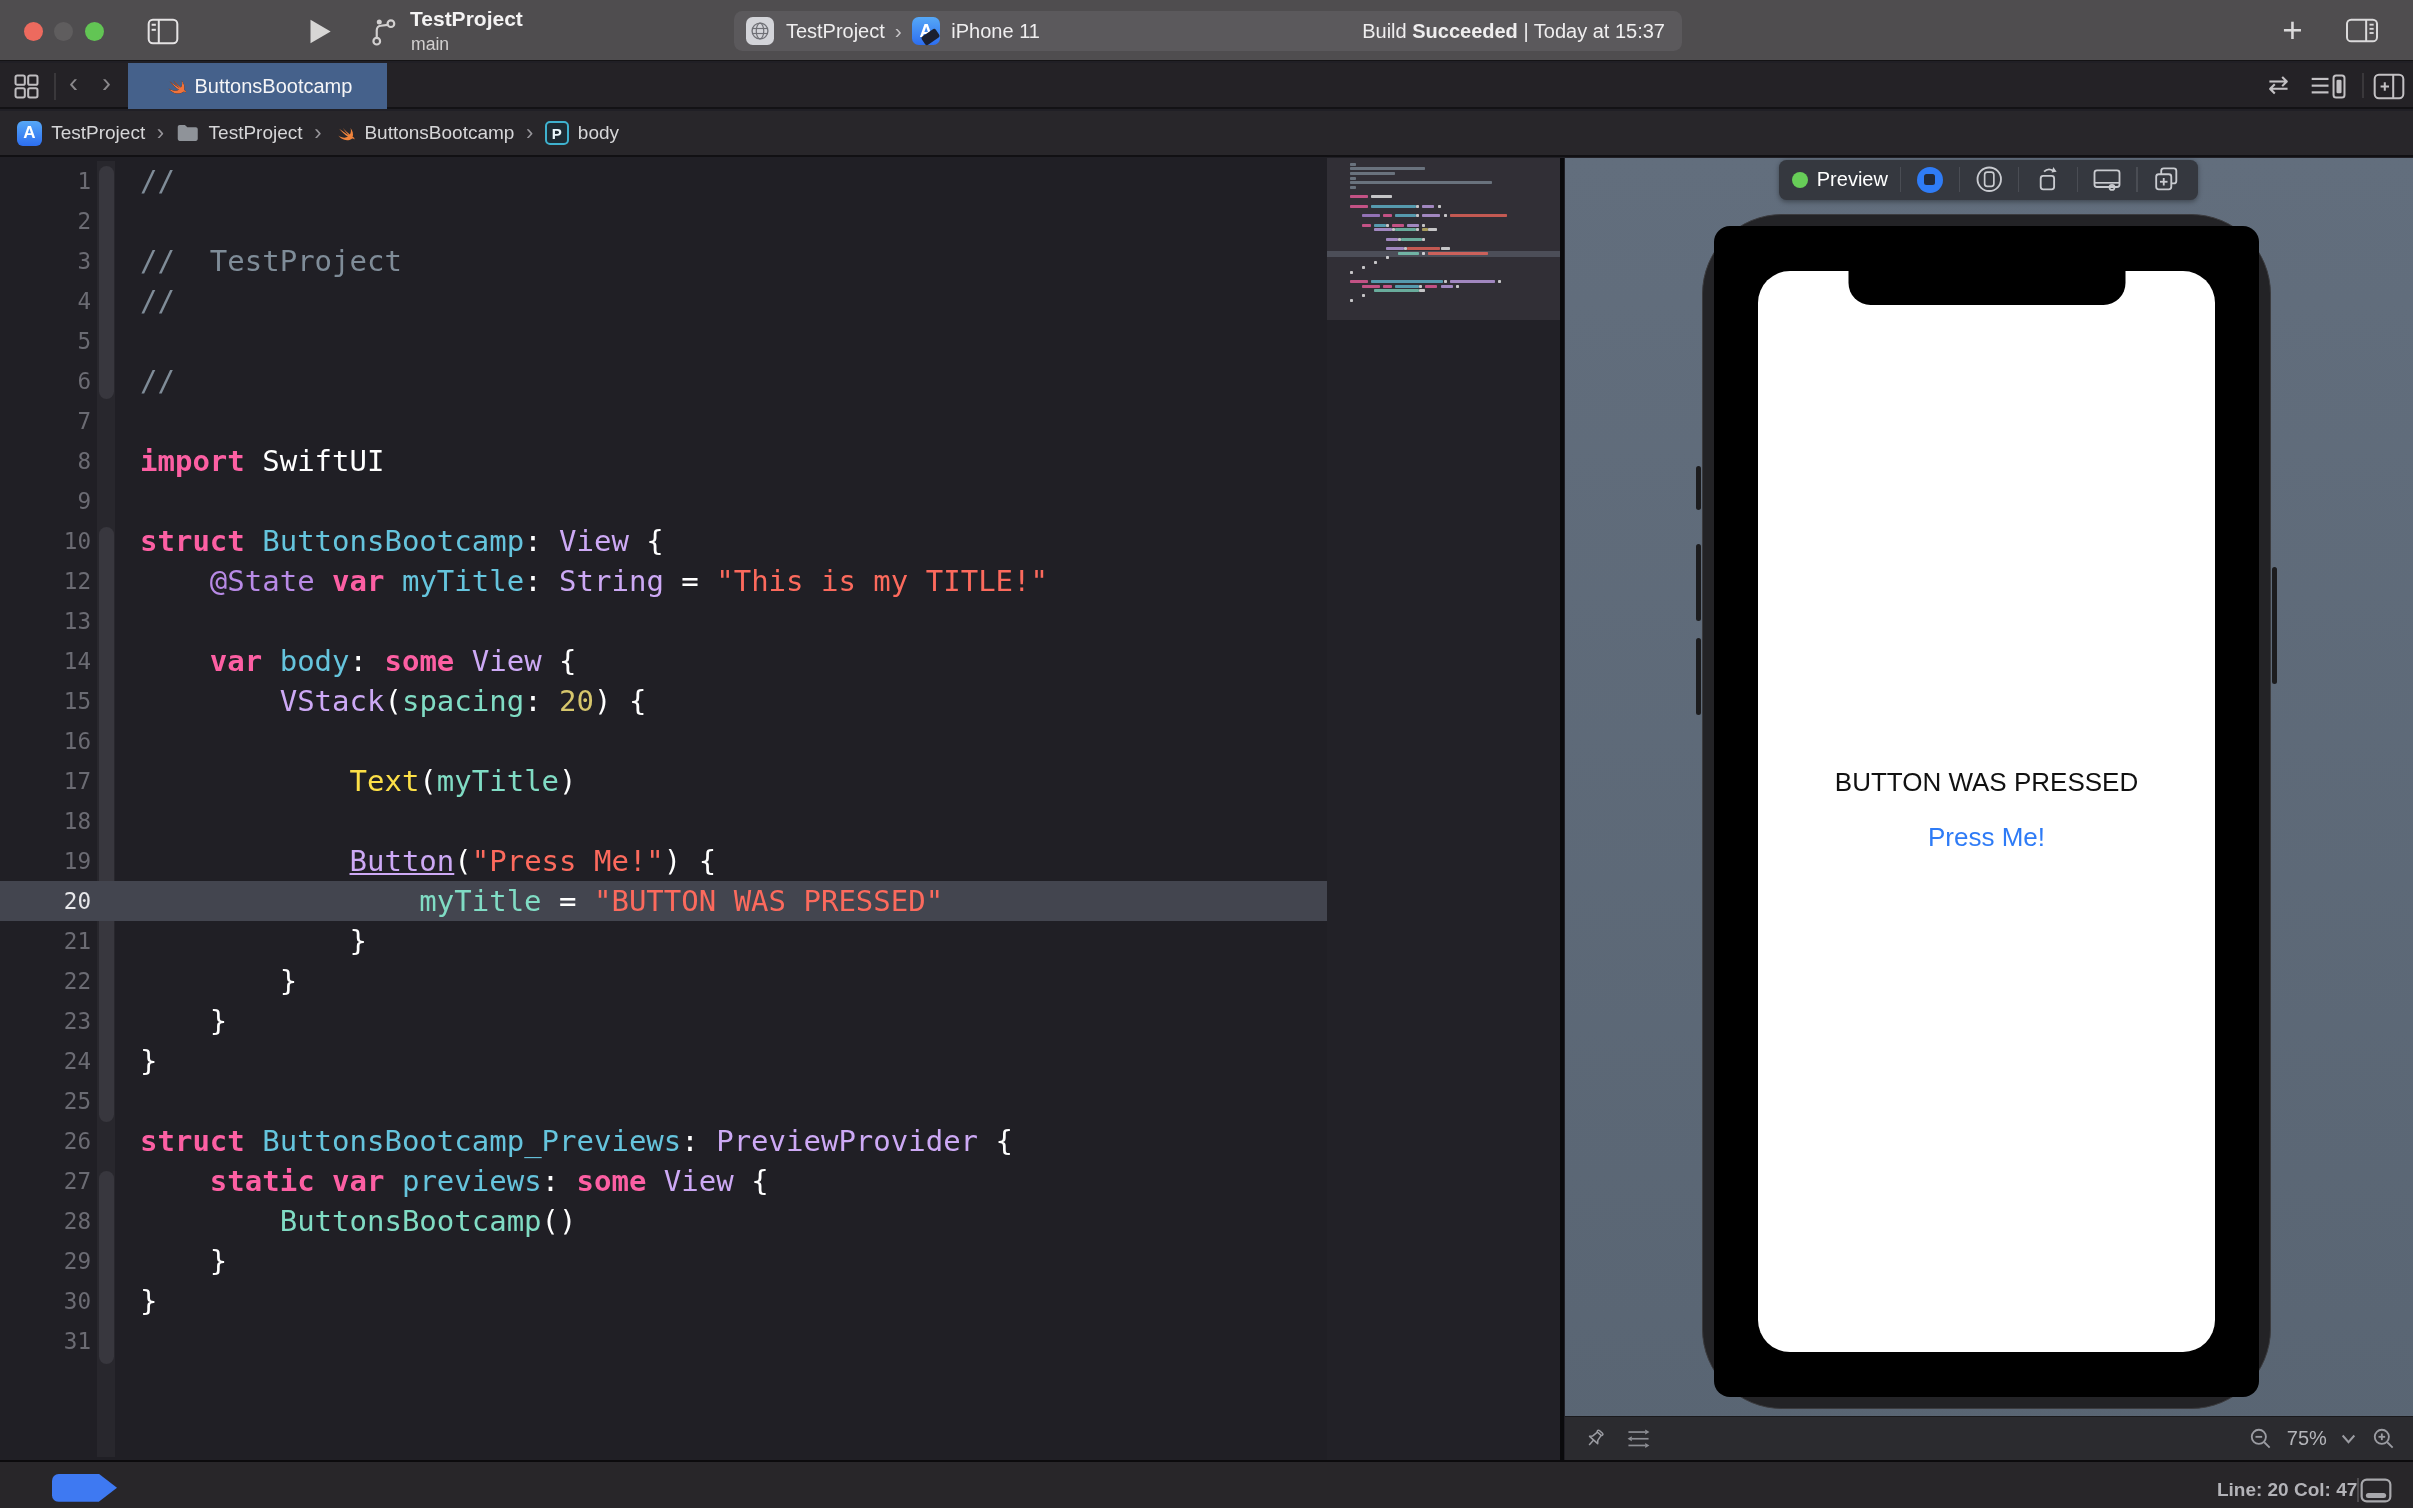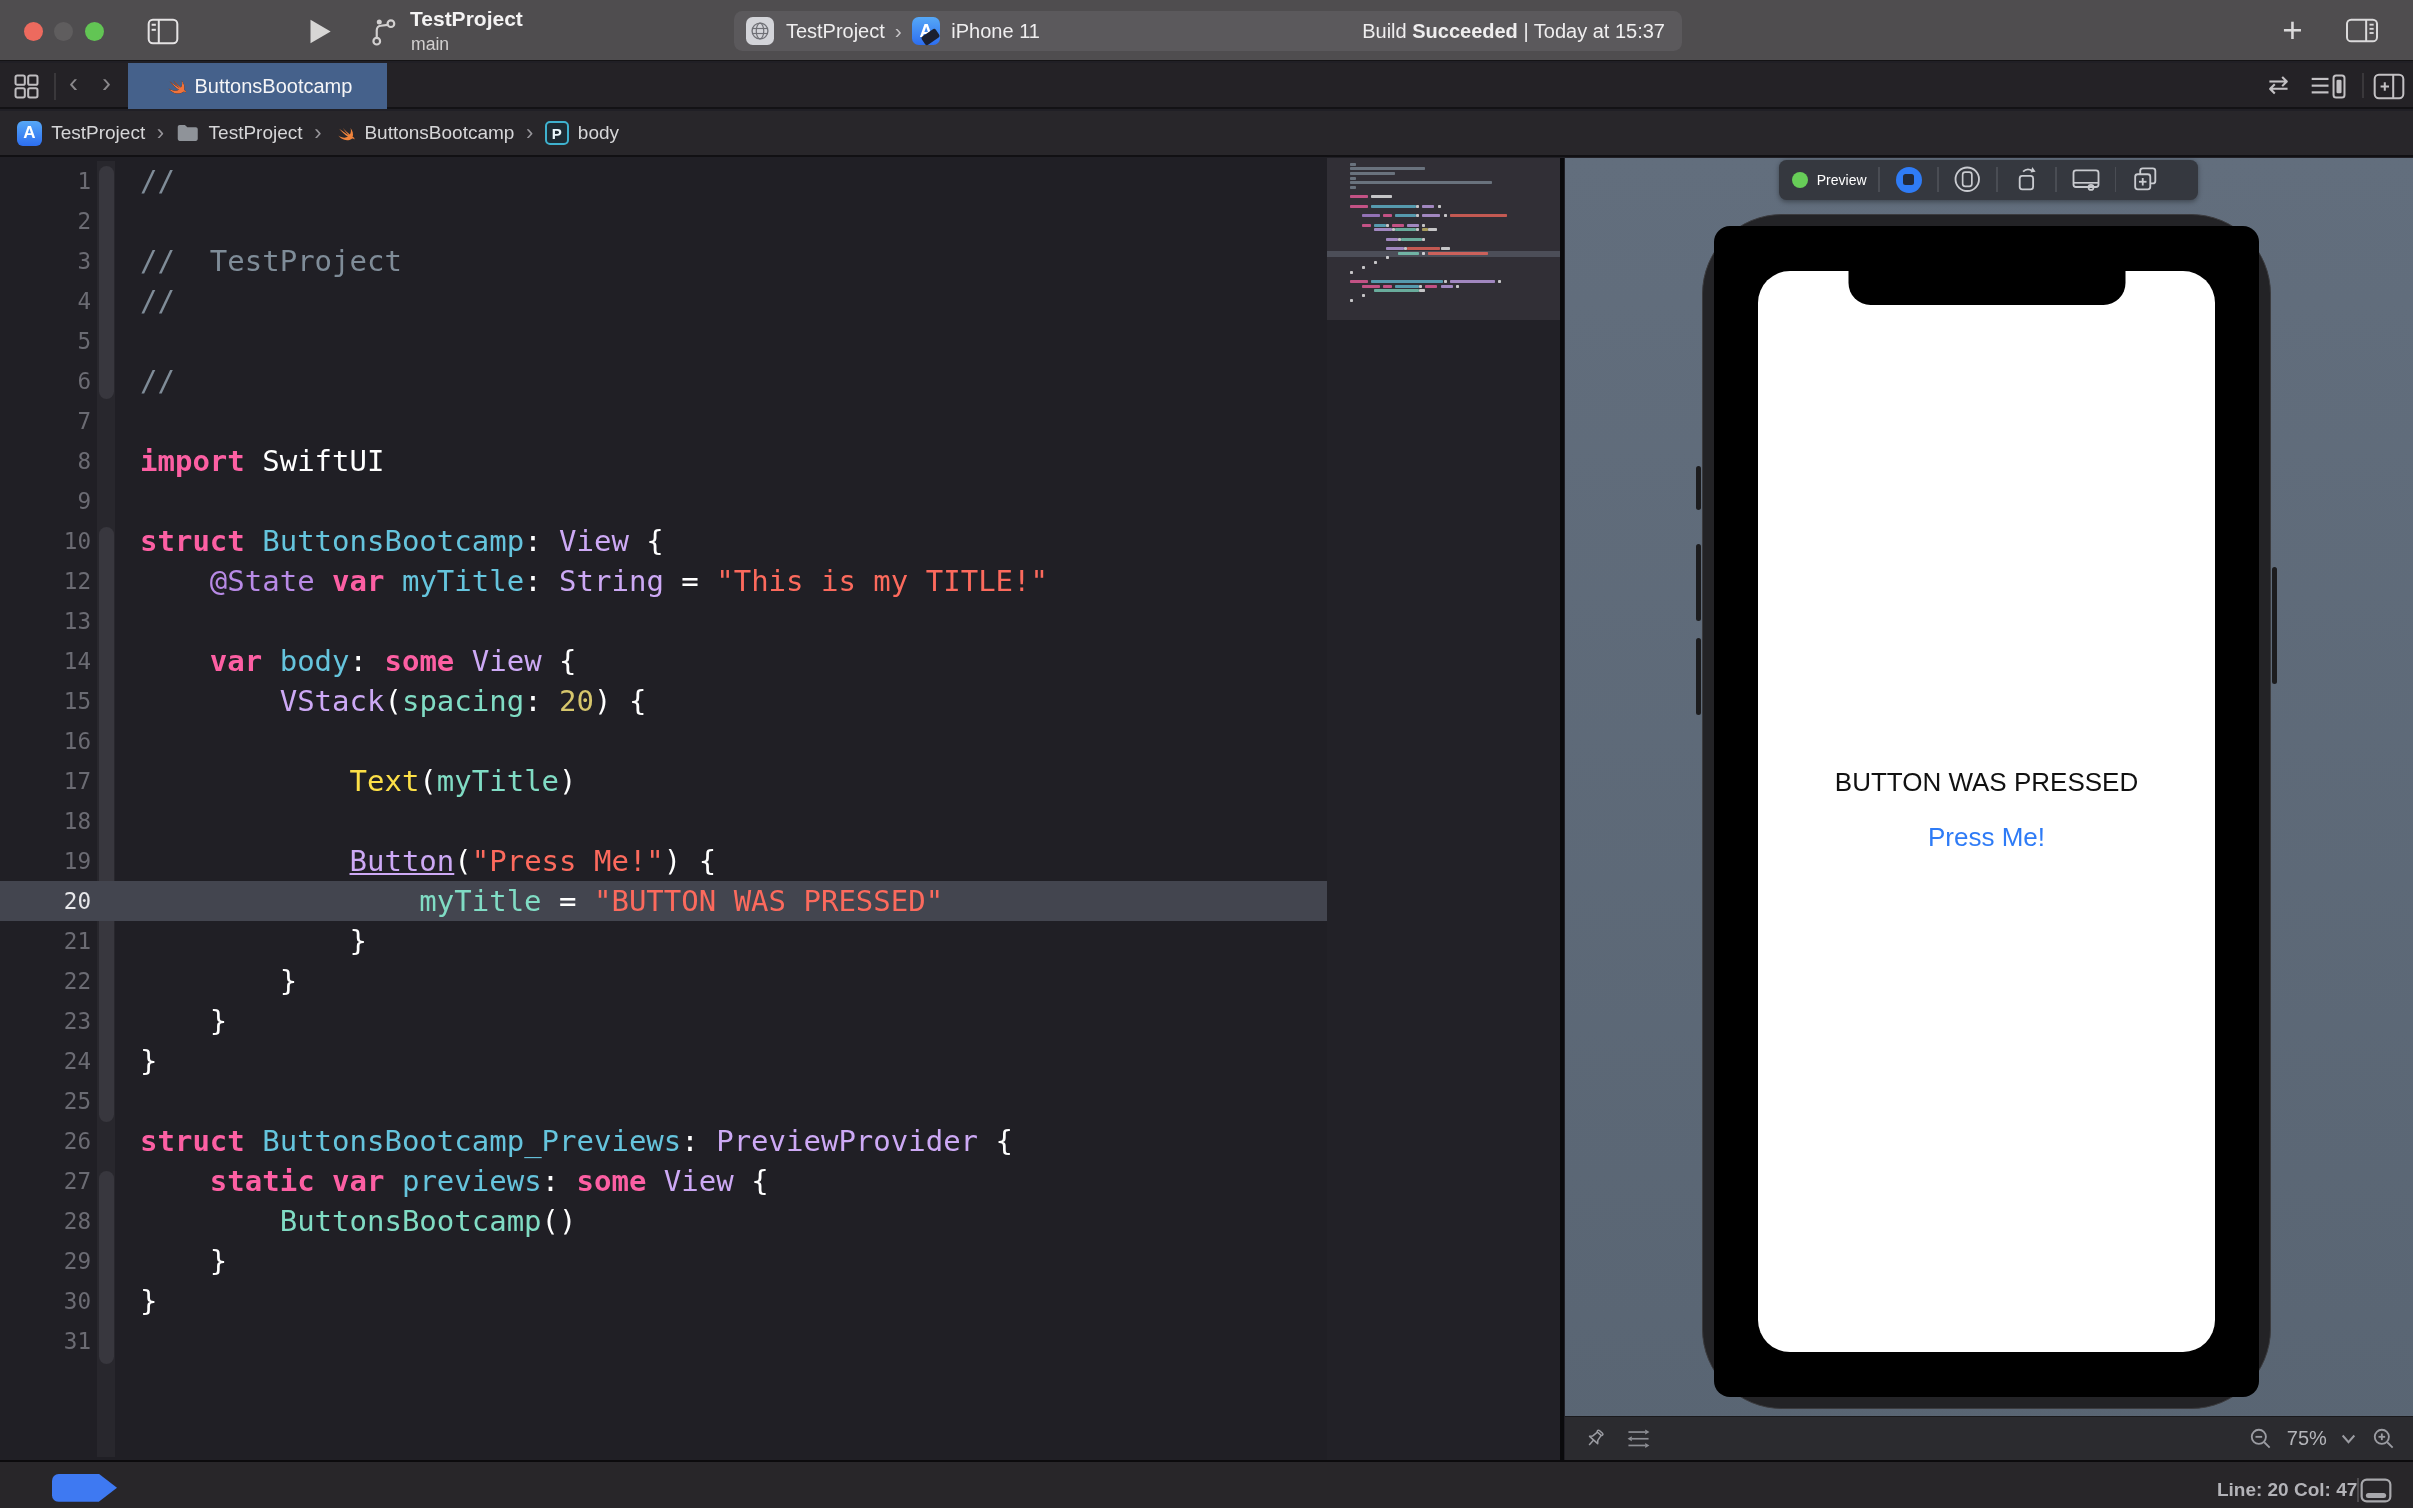--- a/index.html
+++ b/index.html
@@ -77,21 +77,21 @@
   .mmbar { position:absolute; height:3.4px; border-radius:0.8px; opacity:.72; }
   .vdivider { position:absolute; left:1560px; top:158px; width:4.2px; height:1302px; background:#0a0a0c; }
 
   
   .preview { position:absolute; left:1565px; top:158px; width:849px; height:1302px;
              background:linear-gradient(#626e7d,#596573); overflow:hidden; }
   .pv-toolbar { position:absolute; left:214px; top:1.7px; width:419px; height:40px;
              background:#35383f; border-radius:7.5px; box-shadow:0 1.7px 5px rgba(0,0,0,.35);
              display:flex; align-items:center; padding:0 13.4px; }
   .pv-divider { width:1.7px; height:25px; background:#4a4d54; margin:0 11.7px; }
-  .pv-label { color:#fff; font-size:14px; margin-left:8.4px; }
+  .pv-label { color:#fff; font-size:20px; margin-left:8.4px; }
   .green-dot { width:16px; height:16px; border-radius:50%; background:#67cd58; }
   .live-btn { width:26px; height:26px; border-radius:50%; background:#2f7cf6;
               display:flex; align-items:center; justify-content:center; }
   .live-btn div { width:11px; height:11px; border-radius:2.5px; background:#222a3a; }
   .pvicon { display:flex; align-items:center; justify-content:center; width:34px; }
 
   .phone { position:absolute; left:137px; top:56px; width:569px; height:1195px;
            background:#232326; border-radius:80px; border:1.7px solid #3b3b3e; }
   .phone-inner { position:absolute; left:11px; top:11px; right:11px; bottom:11px;
            background:#000; border-radius:16px; }

